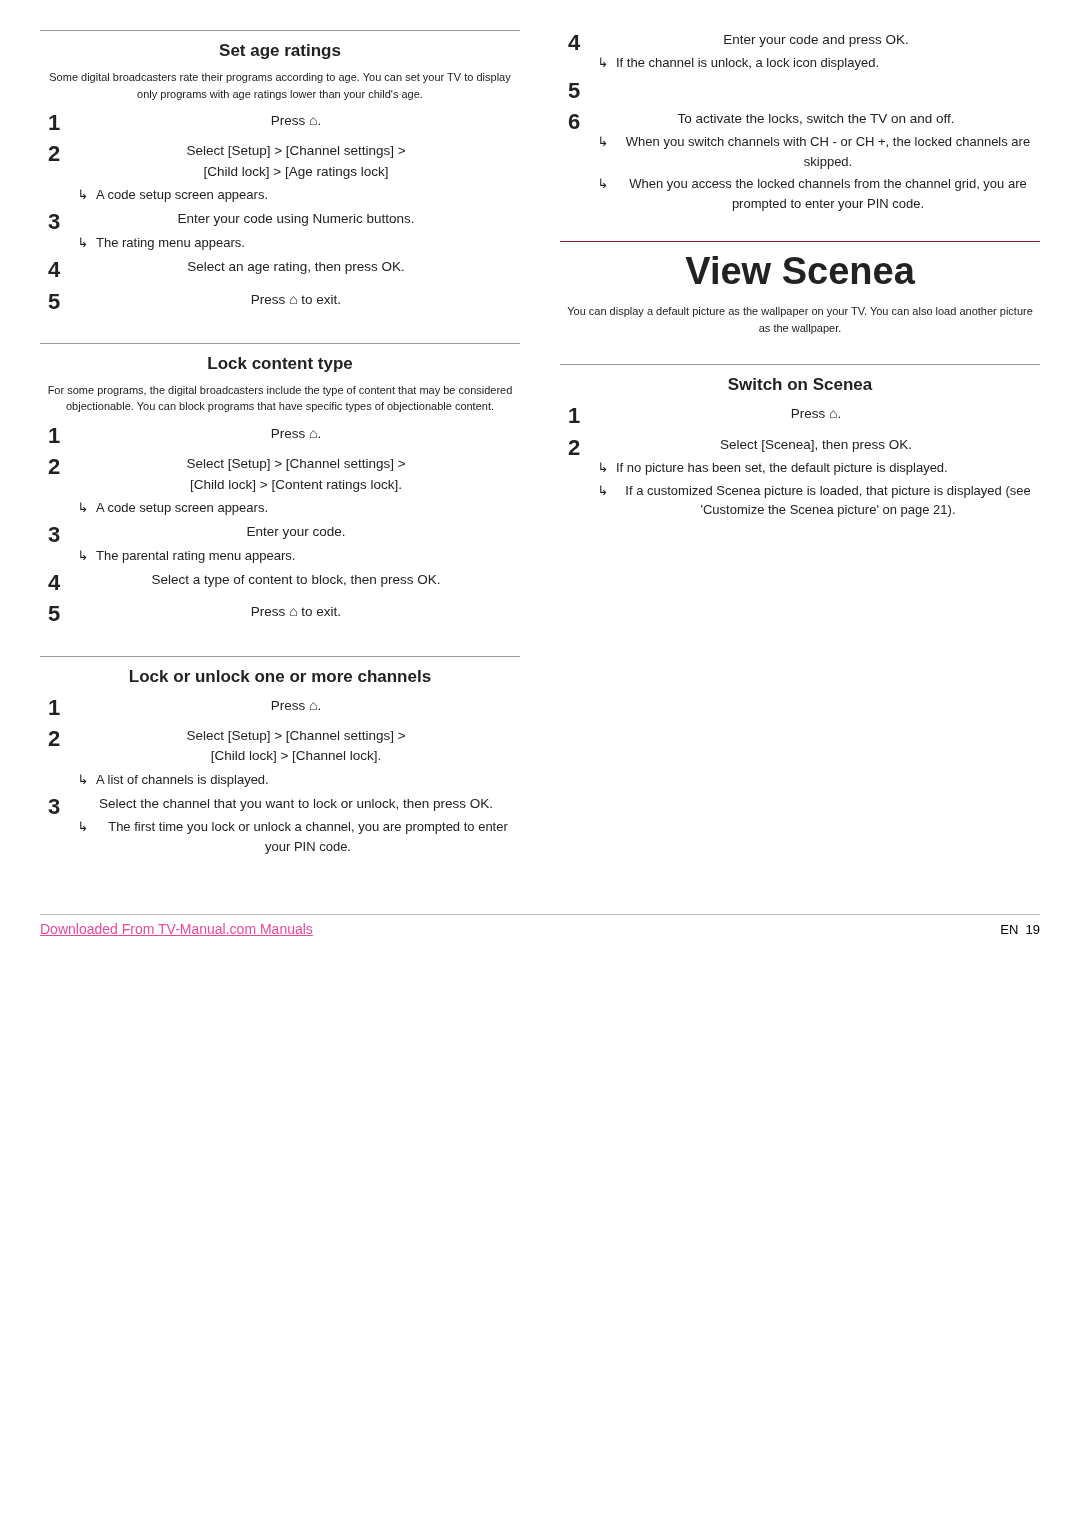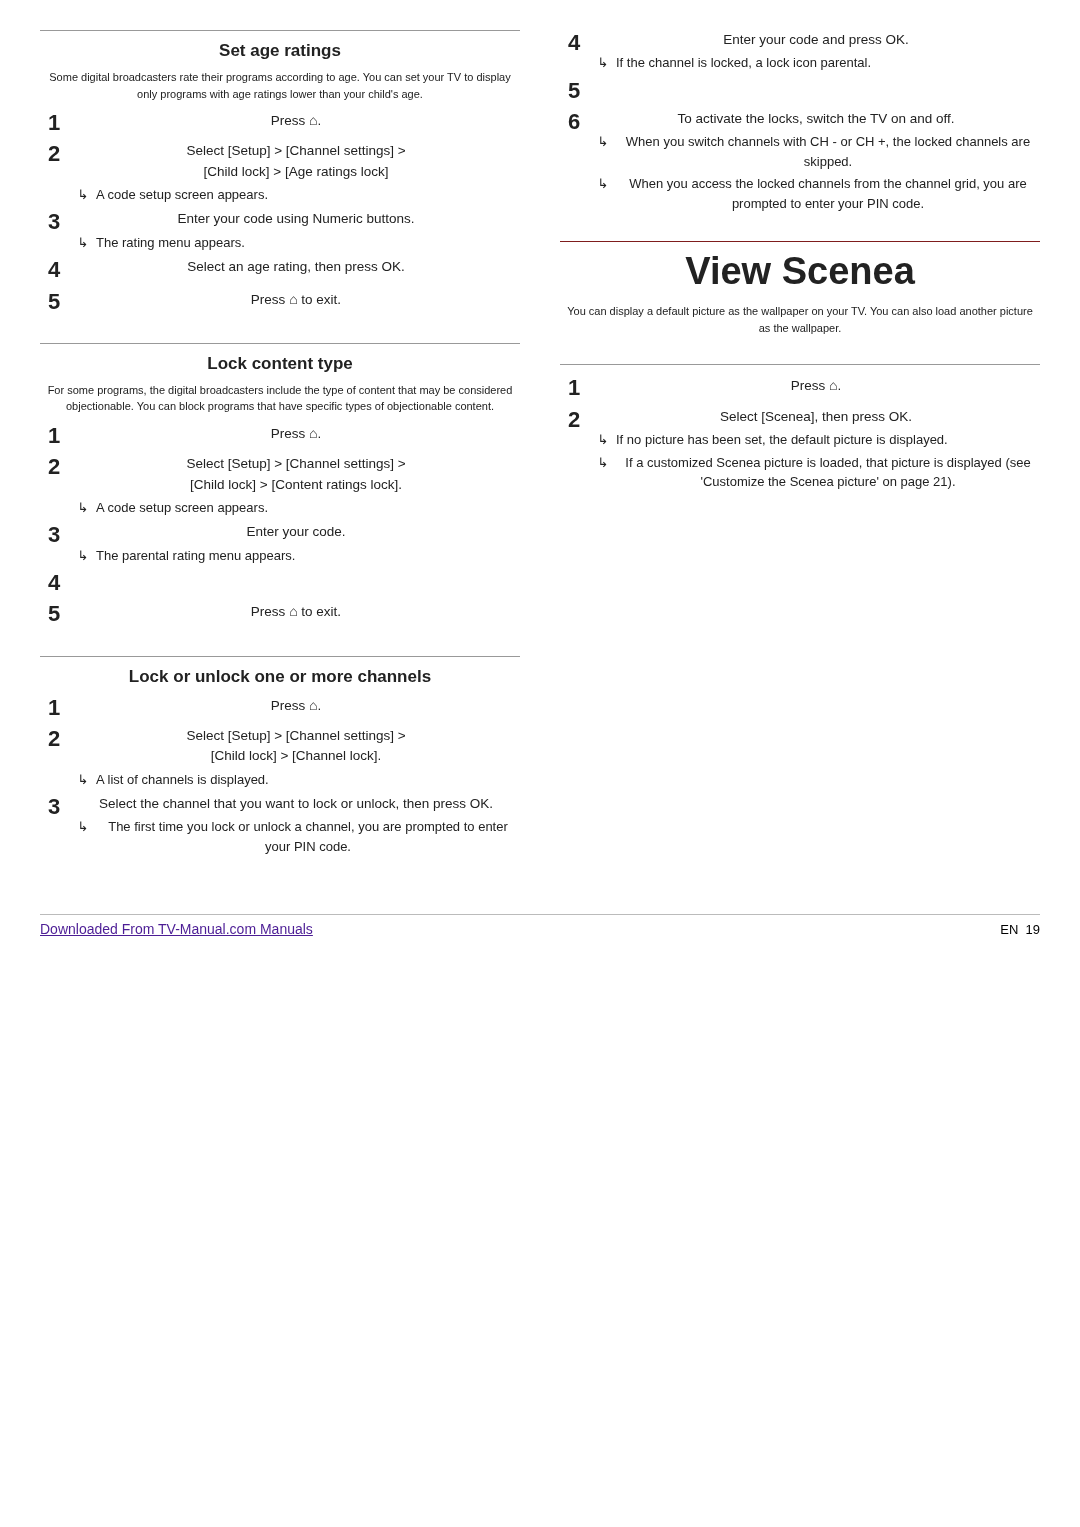--- a/index.html
+++ b/index.html
@@ -100,21 +100,21 @@
     }
     .footer {
       display: flex;
       justify-content: space-between;
       align-items: center;
       border-top: 1px solid #bbb;
       margin-top: 30px;
       padding-top: 6px;
     }
     .footer-link {
-      color: #4c1d95;
+      color: #ec4899;
       text-decoration: underline;
       font-size: 14px;
     }
     .footer-page {
       font-size: 13px;
       color: #000000;
     }
   </style>
 </head>
 <body>
@@ -198,20 +198,21 @@
             Enter your code.
             <div class="sub-bullet">
               <span class="sub-bullet-arrow">↳</span>
               <span class="sub-bullet-text">The parental rating menu appears.</span>
             </div>
           </span>
         </li>
 
         <li class="step">
           <span class="step-num">4</span>
+          <span class="step-content">Select a type of content to block, then press <span class="bold">OK</span>.</span>
         </li>
 
         <li class="step">
           <span class="step-num">5</span>
           <span class="step-content">Press <span class="home-icon"></span> to exit.</span>
         </li>
       </ol>
     </div>
 
     <div class="section">
@@ -255,21 +256,21 @@
 
     <div class="section">
       <ol class="steps">
 
         <li class="step">
           <span class="step-num">4</span>
           <span class="step-content">
             Enter your code and press <span class="bold">OK</span>.
             <div class="sub-bullet">
               <span class="sub-bullet-arrow">↳</span>
-              <span class="sub-bullet-text">If the channel is locked, a lock icon parental.</span>
+              <span class="sub-bullet-text">If the channel is unlock, a lock icon displayed.</span>
             </div>
           </span>
         </li>
 
         <li class="step">
           <span class="step-num">5</span>
         </li>
 
         <li class="step">
           <span class="step-num">6</span>
@@ -288,20 +289,21 @@
       </ol>
     </div>
 
     <div class="section">
       <div class="section-title-large">View Scenea</div>
       <div class="section-body">You can display a default picture as the wallpaper on your TV. You can also load another picture as the wallpaper.</div>
     </div>
 
     <div class="section">
       <hr class="section-divider">
+      <div class="section-title">Switch on Scenea</div>
       <ol class="steps">
 
         <li class="step">
           <span class="step-num">1</span>
           <span class="step-content">Press <span class="home-icon"></span>.</span>
         </li>
 
         <li class="step">
           <span class="step-num">2</span>
           <span class="step-content">

